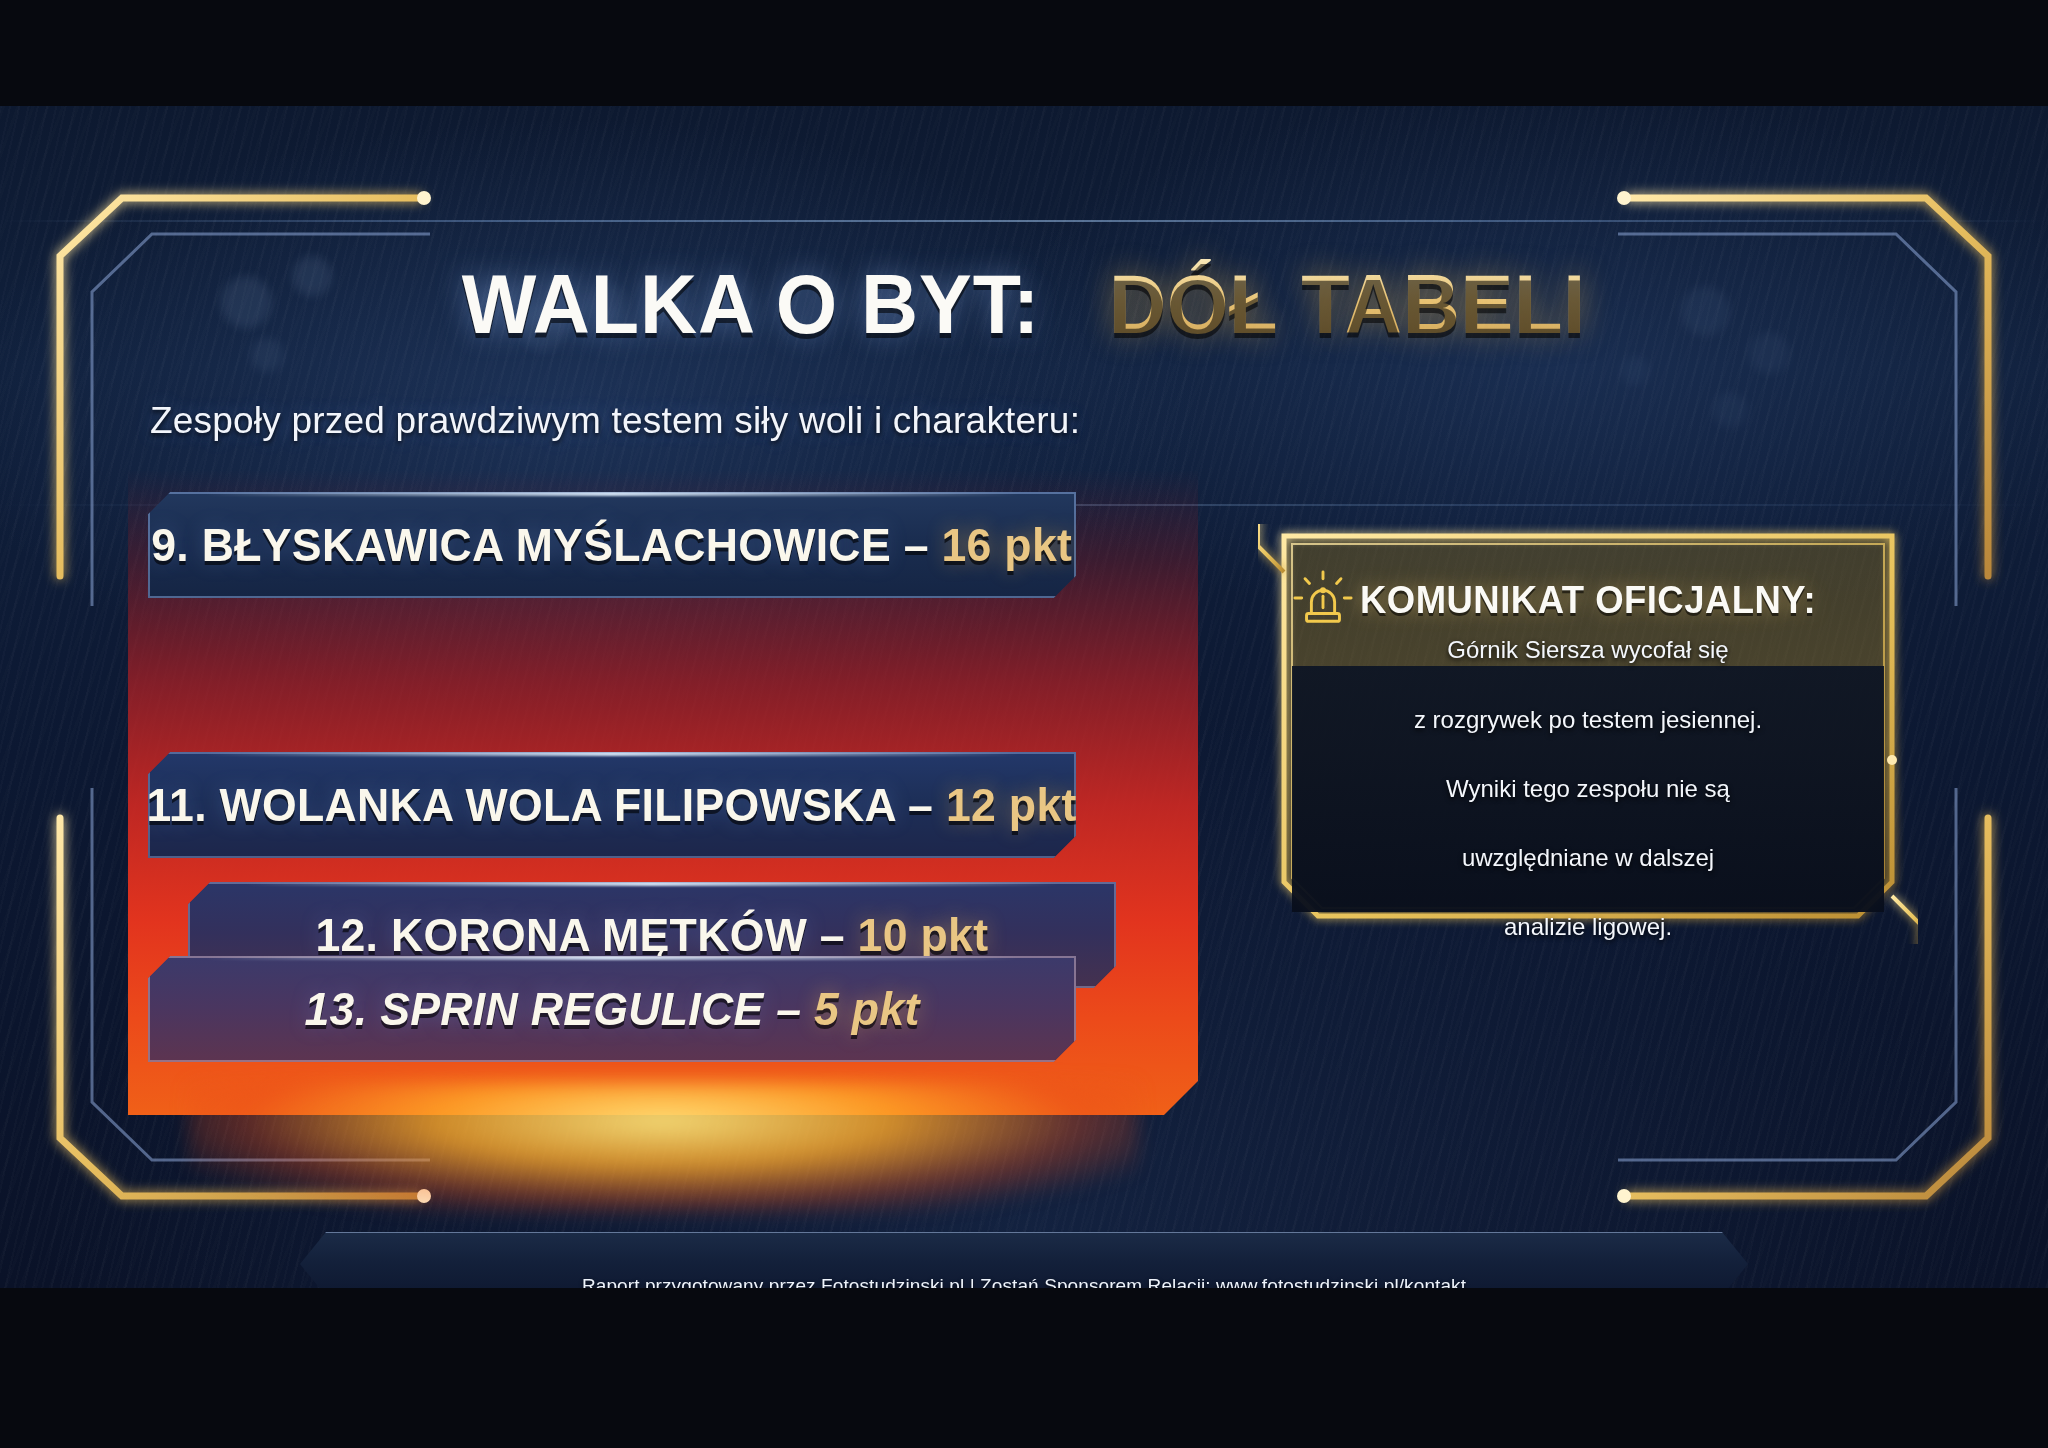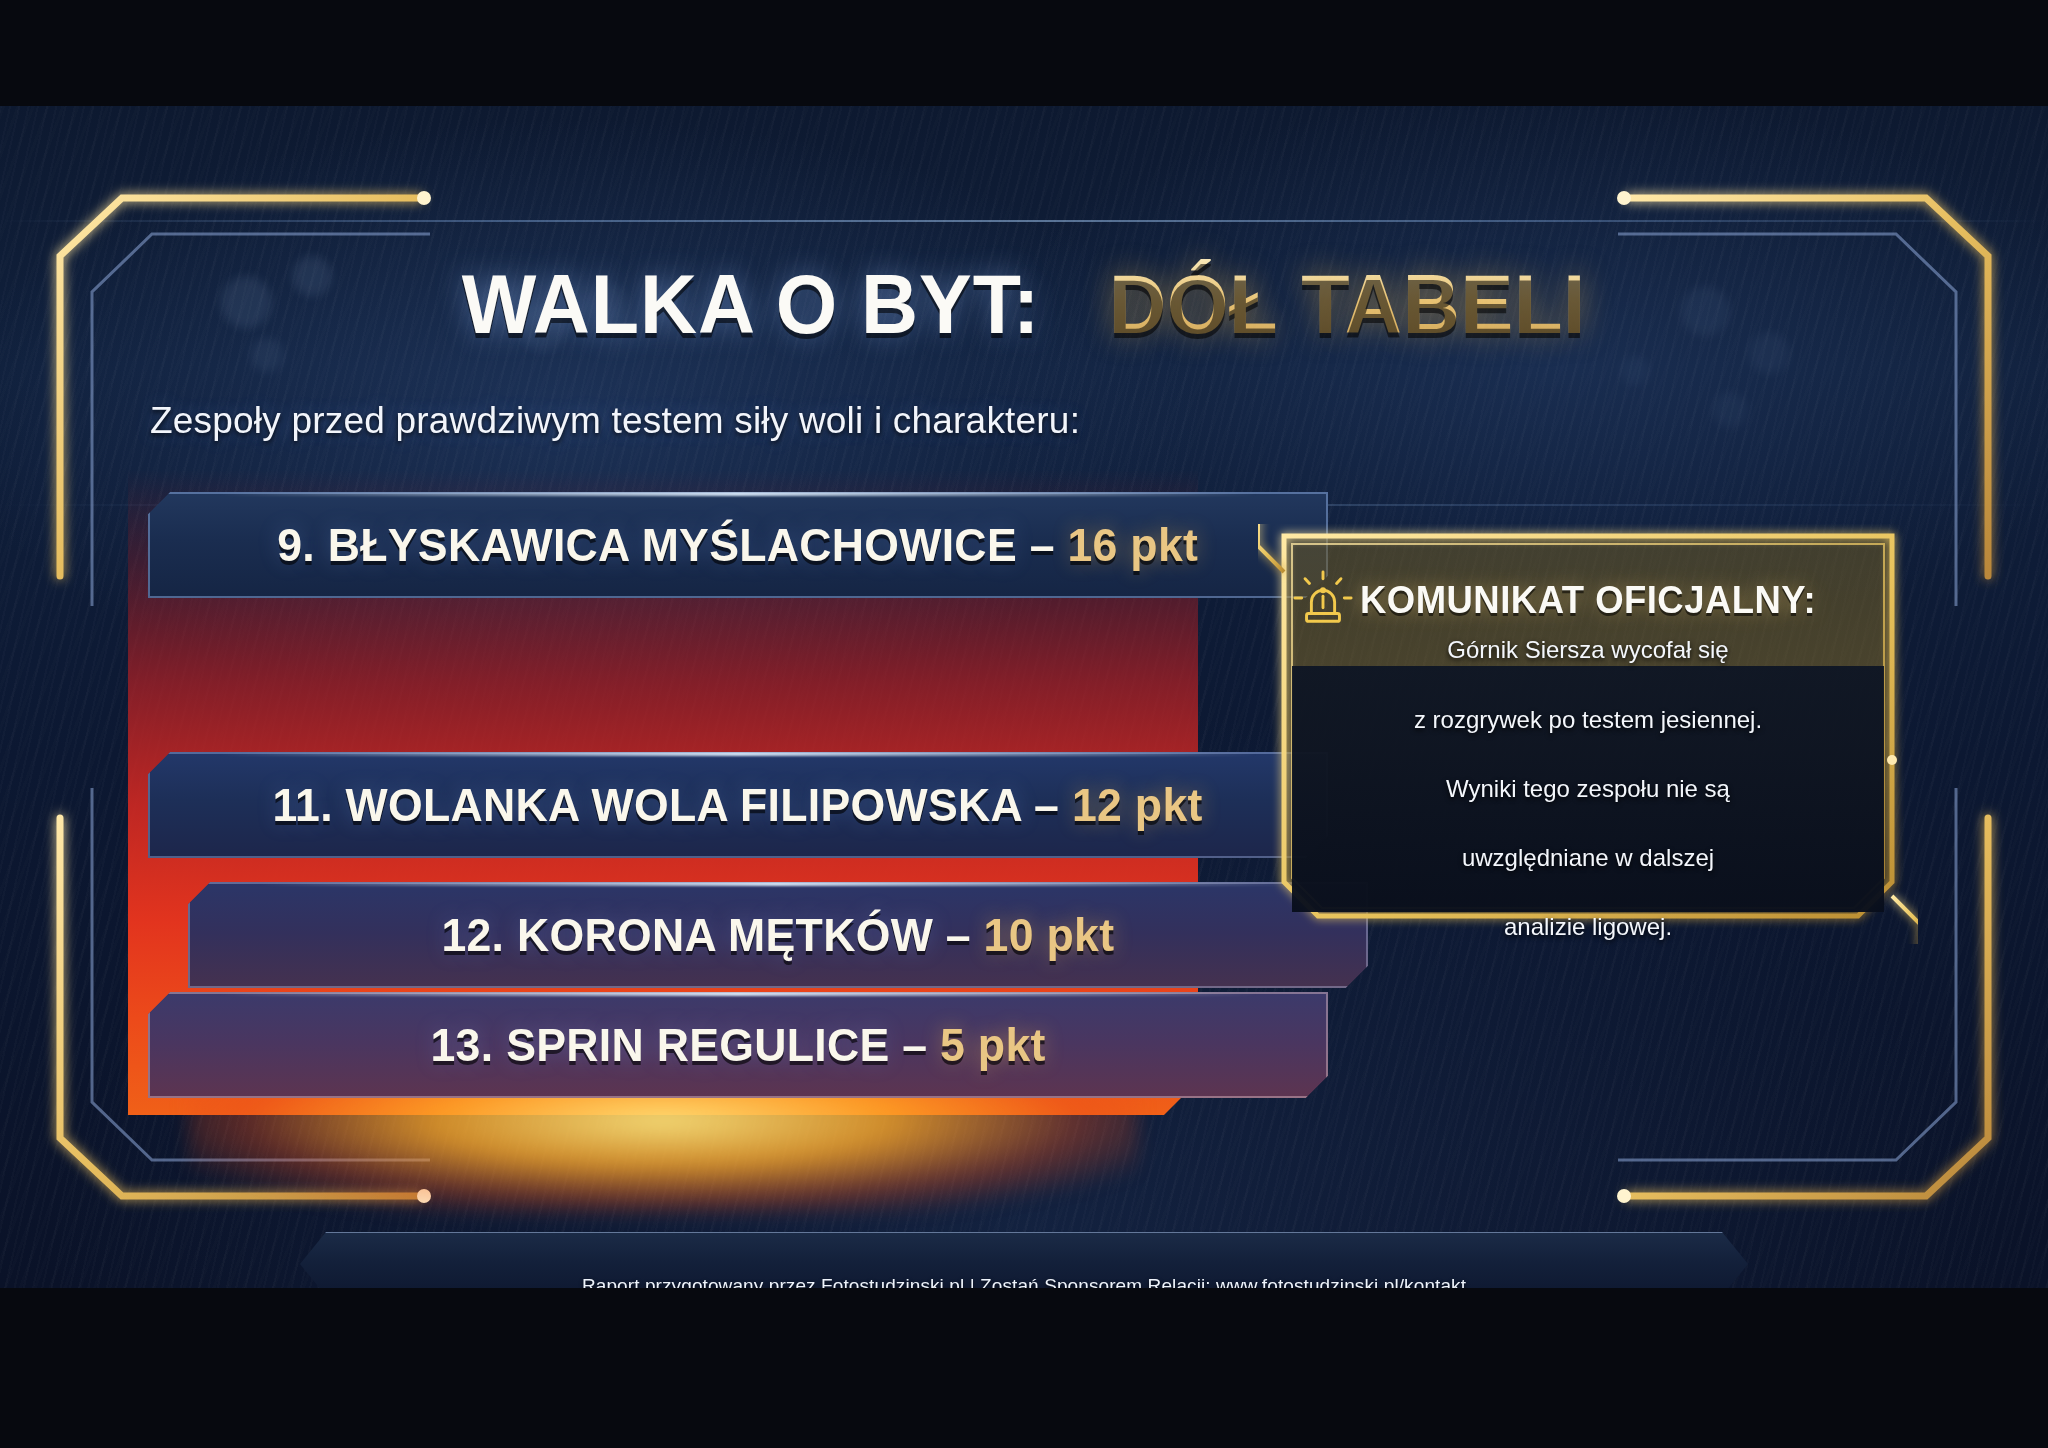--- a/index.html
+++ b/index.html
@@ -53,21 +53,21 @@
          rgba(176,32,36,.72) 33%,
          rgba(205,40,34,.92) 52%,
          rgba(226,52,30,1) 70%,
          rgba(236,74,26,1) 85%,
          rgba(240,96,24,1) 100%);
   }
   .hotglow{position:absolute;left:60px;bottom:-42px;width:950px;height:130px;z-index:23;
      background:radial-gradient(ellipse at 50% 30%, rgba(255,226,120,.95) 0%, rgba(255,168,40,.80) 34%, rgba(236,78,26,.35) 62%, rgba(200,40,24,0) 82%);
      filter:blur(9px);pointer-events:none;}
 
-  .row{position:absolute;left:148px;width:1180px;height:106px;z-index:24;
+  .row{position:absolute;left:148px;width:928px;height:106px;z-index:24;
      clip-path:polygon(22px 0, 100% 0, 100% calc(100% - 22px), calc(100% - 22px) 100%, 0 100%, 0 22px);
      box-sizing:border-box;display:flex;align-items:center;justify-content:center;border-radius:31px;}
   .row .inner{position:absolute;inset:0;
      clip-path:polygon(22px 0, 100% 0, 100% calc(100% - 22px), calc(100% - 22px) 100%, 0 100%, 0 22px);}
   .row .sheen{position:absolute;left:6%;top:0;width:88%;height:4px;
      background:linear-gradient(90deg,rgba(190,215,255,0),rgba(225,240,255,.92),rgba(190,215,255,0));
      filter:blur(1.2px);}
   .row .txt{position:relative;z-index:3;font-size:46px;font-weight:bold;letter-spacing:.3px;
      white-space:nowrap;transform:scaleX(.97);}
   .row .team{color:#faf7ec;text-shadow:0 4px 0 rgba(0,0,0,.60),0 0 22px rgba(140,180,255,.25);}
@@ -188,21 +188,21 @@
     <div class="inner" style="background:linear-gradient(180deg,#2b3668 0%,#33305c 48%,#45314f 100%);box-shadow:inset 0 0 0 2px rgba(190,195,230,.38);"></div>
     <div class="sheen"></div>
     <div class="txt">
       <span class="team">12.</span> 
       <span class="team">KORONA MĘTKÓW</span> 
       <span class="dash">–</span> 
       <span class="pts">10 pkt</span>
     </div>
   </div>
 
-  <div class="row" id="row4" style="top:992px;">
+  <div class="row" id="row4" style="top:956px;font-style:italic;">
     <div class="inner" style="background:linear-gradient(180deg,#3b3a6b 0%,#4a3660 48%,#5d3450 100%);box-shadow:inset 0 0 0 2px rgba(225,190,200,.45);"></div>
     <div class="sheen"></div>
     <div class="txt">
       <span class="team">13.</span> 
       <span class="team">SPRIN REGULICE</span> 
       <span class="dash">–</span> 
       <span class="pts">5 pkt</span>
     </div>
   </div>
 

